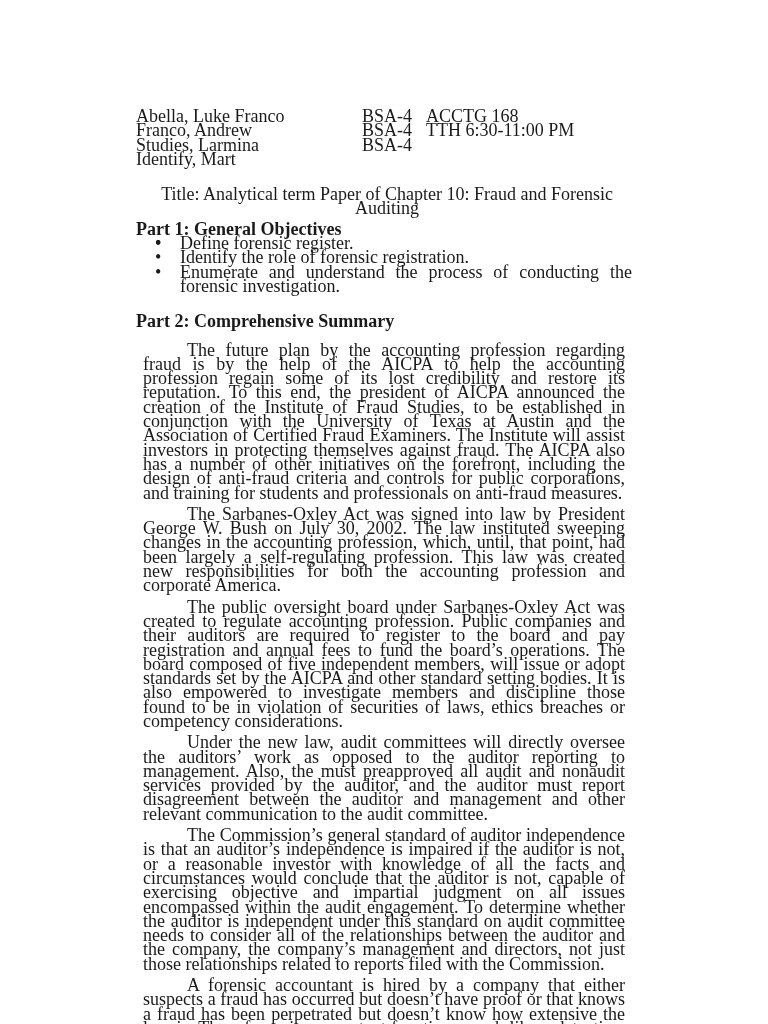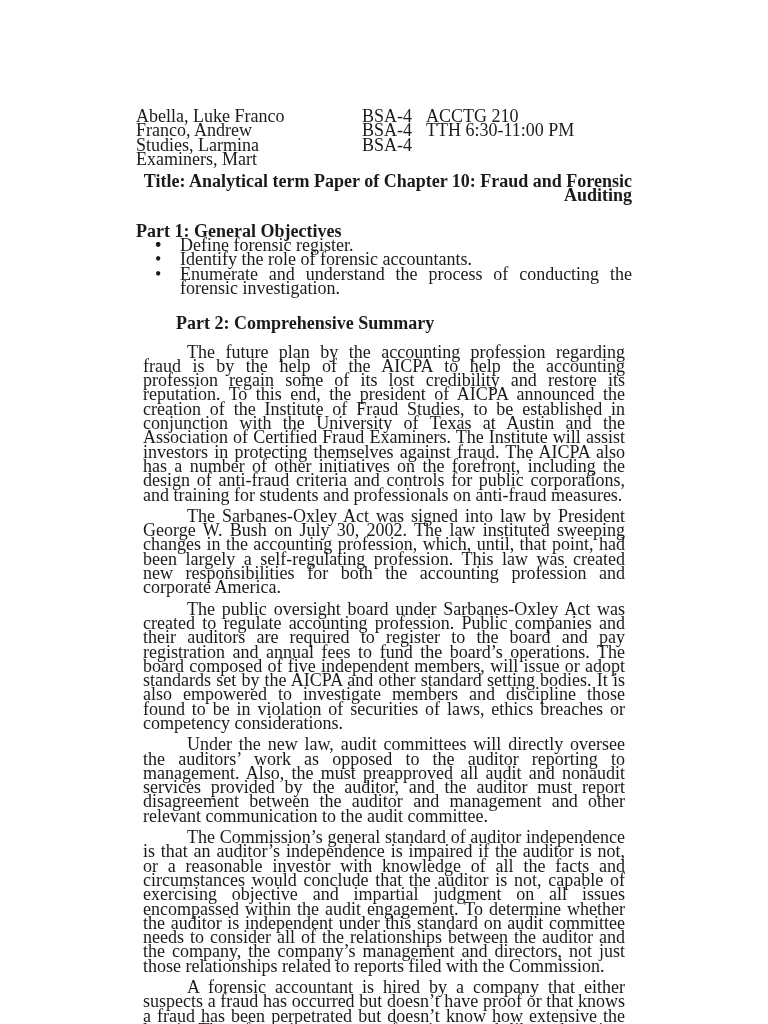--- a/index.html
+++ b/index.html
@@ -4,56 +4,56 @@
 <style>
   html, body { margin: 0; padding: 0; background: #ffffff; }
   body { width: 768px; height: 1024px; overflow: hidden; position: relative; }
   .page {
     position: absolute; left: 136px; top: 109px; width: 496px;
     font-family: "Liberation Serif", "DejaVu Serif", serif;
     font-size: 18px; line-height: 14.3px; color: #1a1a1a;
   }
   .header { display: grid; grid-template-columns: 226px 64px 1fr; }
   .header div { white-space: nowrap; }
-  .title { font-weight: bold; text-align: right; margin-top: 8px; margin-left: 6px; }
-  .part-heading { font-weight: bold; margin-top: 21px; }
+  .title { font-weight: normal; text-align: center; margin-top: 21px; margin-left: 6px; }
+  .part-heading { font-weight: bold; margin-top: 6px; }
   ul.objectives { list-style: none; margin: 0; padding: 0; }
   ul.objectives li { position: relative; padding-left: 44px; text-align: justify; }
   ul.objectives li .bullet { position: absolute; left: 19px; top: 0; }
-  .summary-heading { margin-top: 21px; margin-left: 40px; }
+  .summary-heading { margin-top: 21px; }
   .summary { margin-top: 14px; }
   .summary p { margin: 7px; text-indent: 44px; text-align: justify; }
 </style>
 </head>
 <body>
 
 <div class="page">
   <div class="header">
     <div>Abella, Luke Franco</div>
     <div>BSA-4</div>
-    <div>ACCTG 210</div>
+    <div>ACCTG 168</div>
     <div>Franco, Andrew</div>
     <div>BSA-4</div>
     <div>TTH 6:30-11:00 PM</div>
     <div>Studies, Larmina</div>
     <div>BSA-4</div>
     <div></div>
-    <div>Examiners, Mart</div>
+    <div>Identify, Mart</div>
     <div></div>
     <div></div>
   </div>
 
   <div class="title">Title: Analytical term Paper of Chapter 10: Fraud and Forensic Auditing</div>
 
   <div class="part-heading">Part 1:  General Objectives</div>
   <ul class="objectives">
     <li><span class="bullet">•</span></li>
     <li><span class="bullet">•</span></li>
     <li><span class="bullet">•</span><span>Define forensic register.</span></li>
-    <li><span class="bullet">•</span><span>Identify the role of forensic accountants.</span></li>
+    <li><span class="bullet">•</span><span>Identify the role of forensic registration.</span></li>
     <li><span class="bullet">•</span><span>Enumerate and understand the process of conducting the forensic investigation.</span></li>
   </ul>
 
   <div class="part-heading summary-heading">Part 2: Comprehensive Summary</div>
   <div class="summary">
     <p>The future plan by the accounting profession regarding fraud is by the help of the AICPA to help the accounting profession regain some of its lost credibility and restore its reputation. To this end, the president of AICPA announced the creation of the Institute of Fraud Studies, to be established in conjunction with the University of Texas at Austin and the Association of Certified Fraud Examiners. The Institute will assist investors in protecting themselves against fraud. The AICPA also has a number of other initiatives on the forefront, including the design of anti-fraud criteria and controls for public corporations, and training for students and professionals on anti-fraud measures.</p>
     <p>The Sarbanes-Oxley Act was signed into law by President George W. Bush on July 30, 2002. The law instituted sweeping changes in the accounting profession, which, until, that point, had been largely a self-regulating profession. This law was created new responsibilities for both the accounting profession and corporate America.</p>
     <p>The public oversight board under Sarbanes-Oxley Act was created to regulate accounting profession. Public companies and their auditors are required to register to the board and pay registration and annual fees to fund the board’s operations. The board composed of five independent members, will issue or adopt standards set by the AICPA and other standard setting bodies. It is also empowered to investigate members and discipline those found to be in violation of securities of laws, ethics breaches or competency considerations.</p>
     <p>Under the new law, audit committees will directly oversee the auditors’ work as opposed to the auditor reporting to management. Also, the must preapproved all audit and nonaudit services provided by the auditor, and the auditor must report disagreement between the auditor and management and other relevant communication to the audit committee.</p>
     <p>The Commission’s general standard of auditor independence is that an auditor’s independence is impaired if the auditor is not, or a reasonable investor with knowledge of all the facts and circumstances would conclude that the auditor is not, capable of exercising objective and impartial judgment on all issues encompassed within the audit engagement. To determine whether the auditor is independent under this standard on audit committee needs to consider all of the relationships between the auditor and the company, the company’s management and directors, not just those relationships related to reports filed with the Commission.</p>

